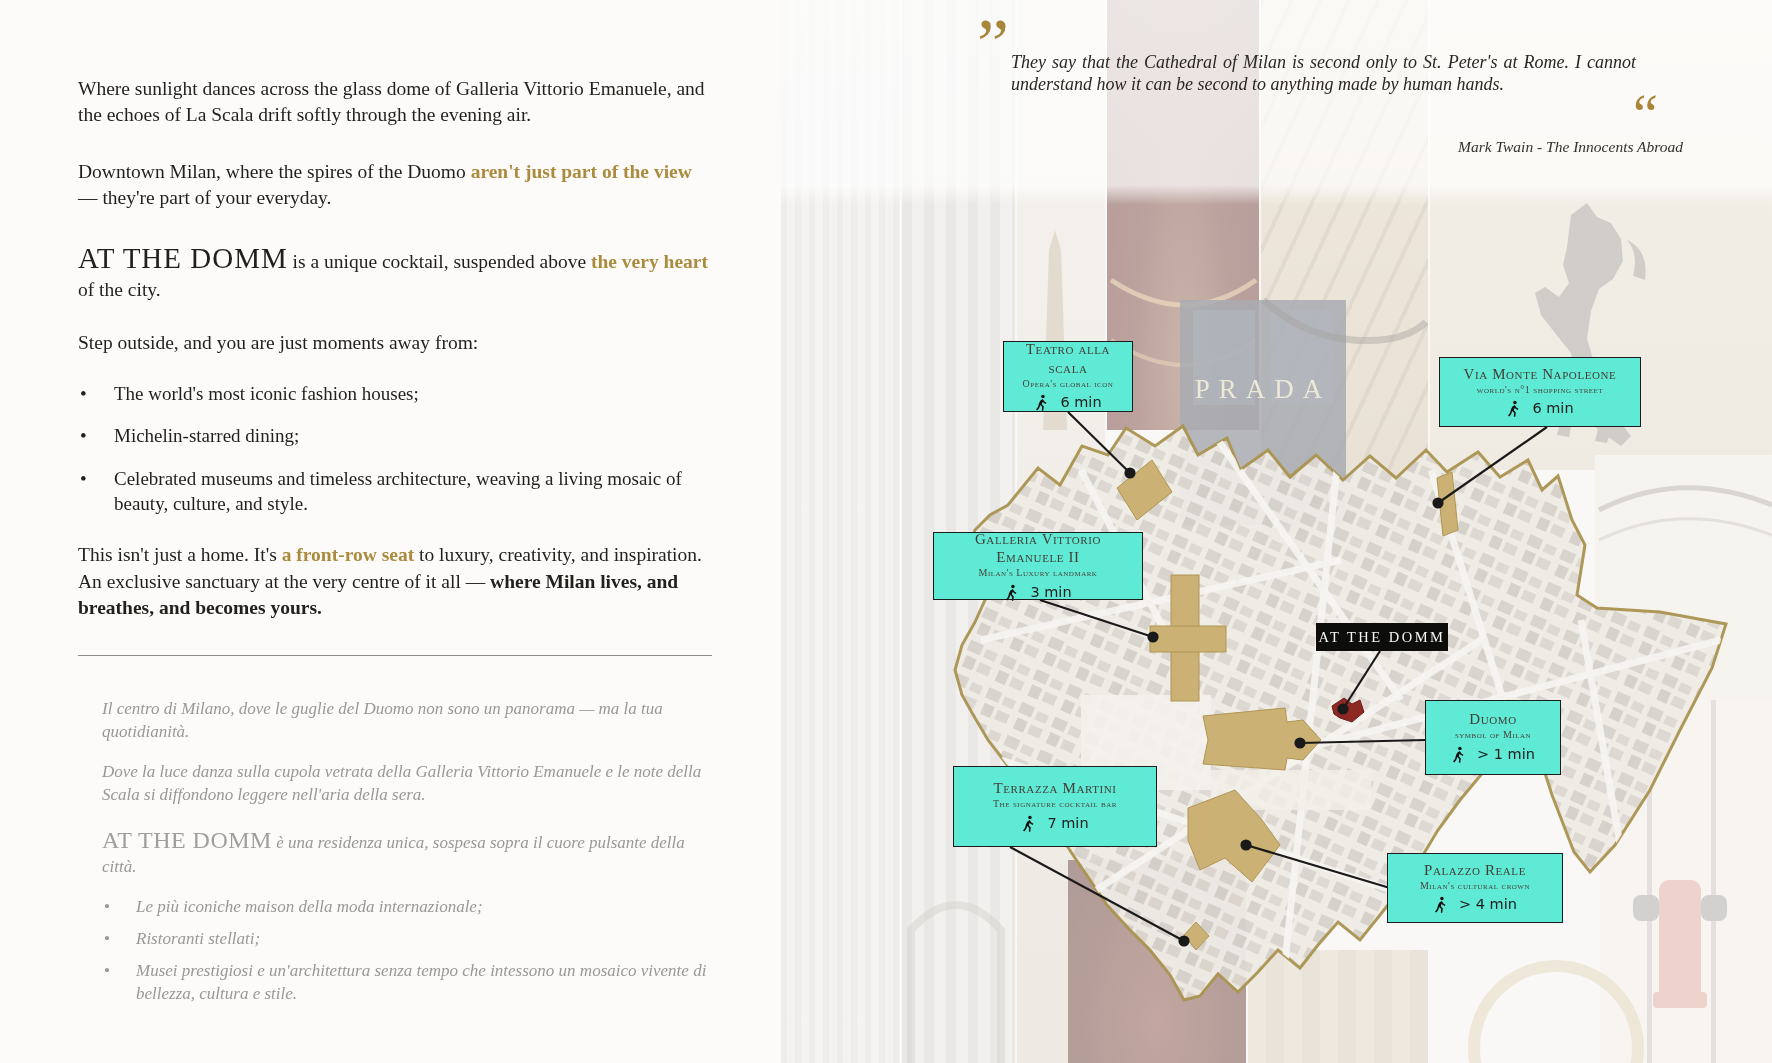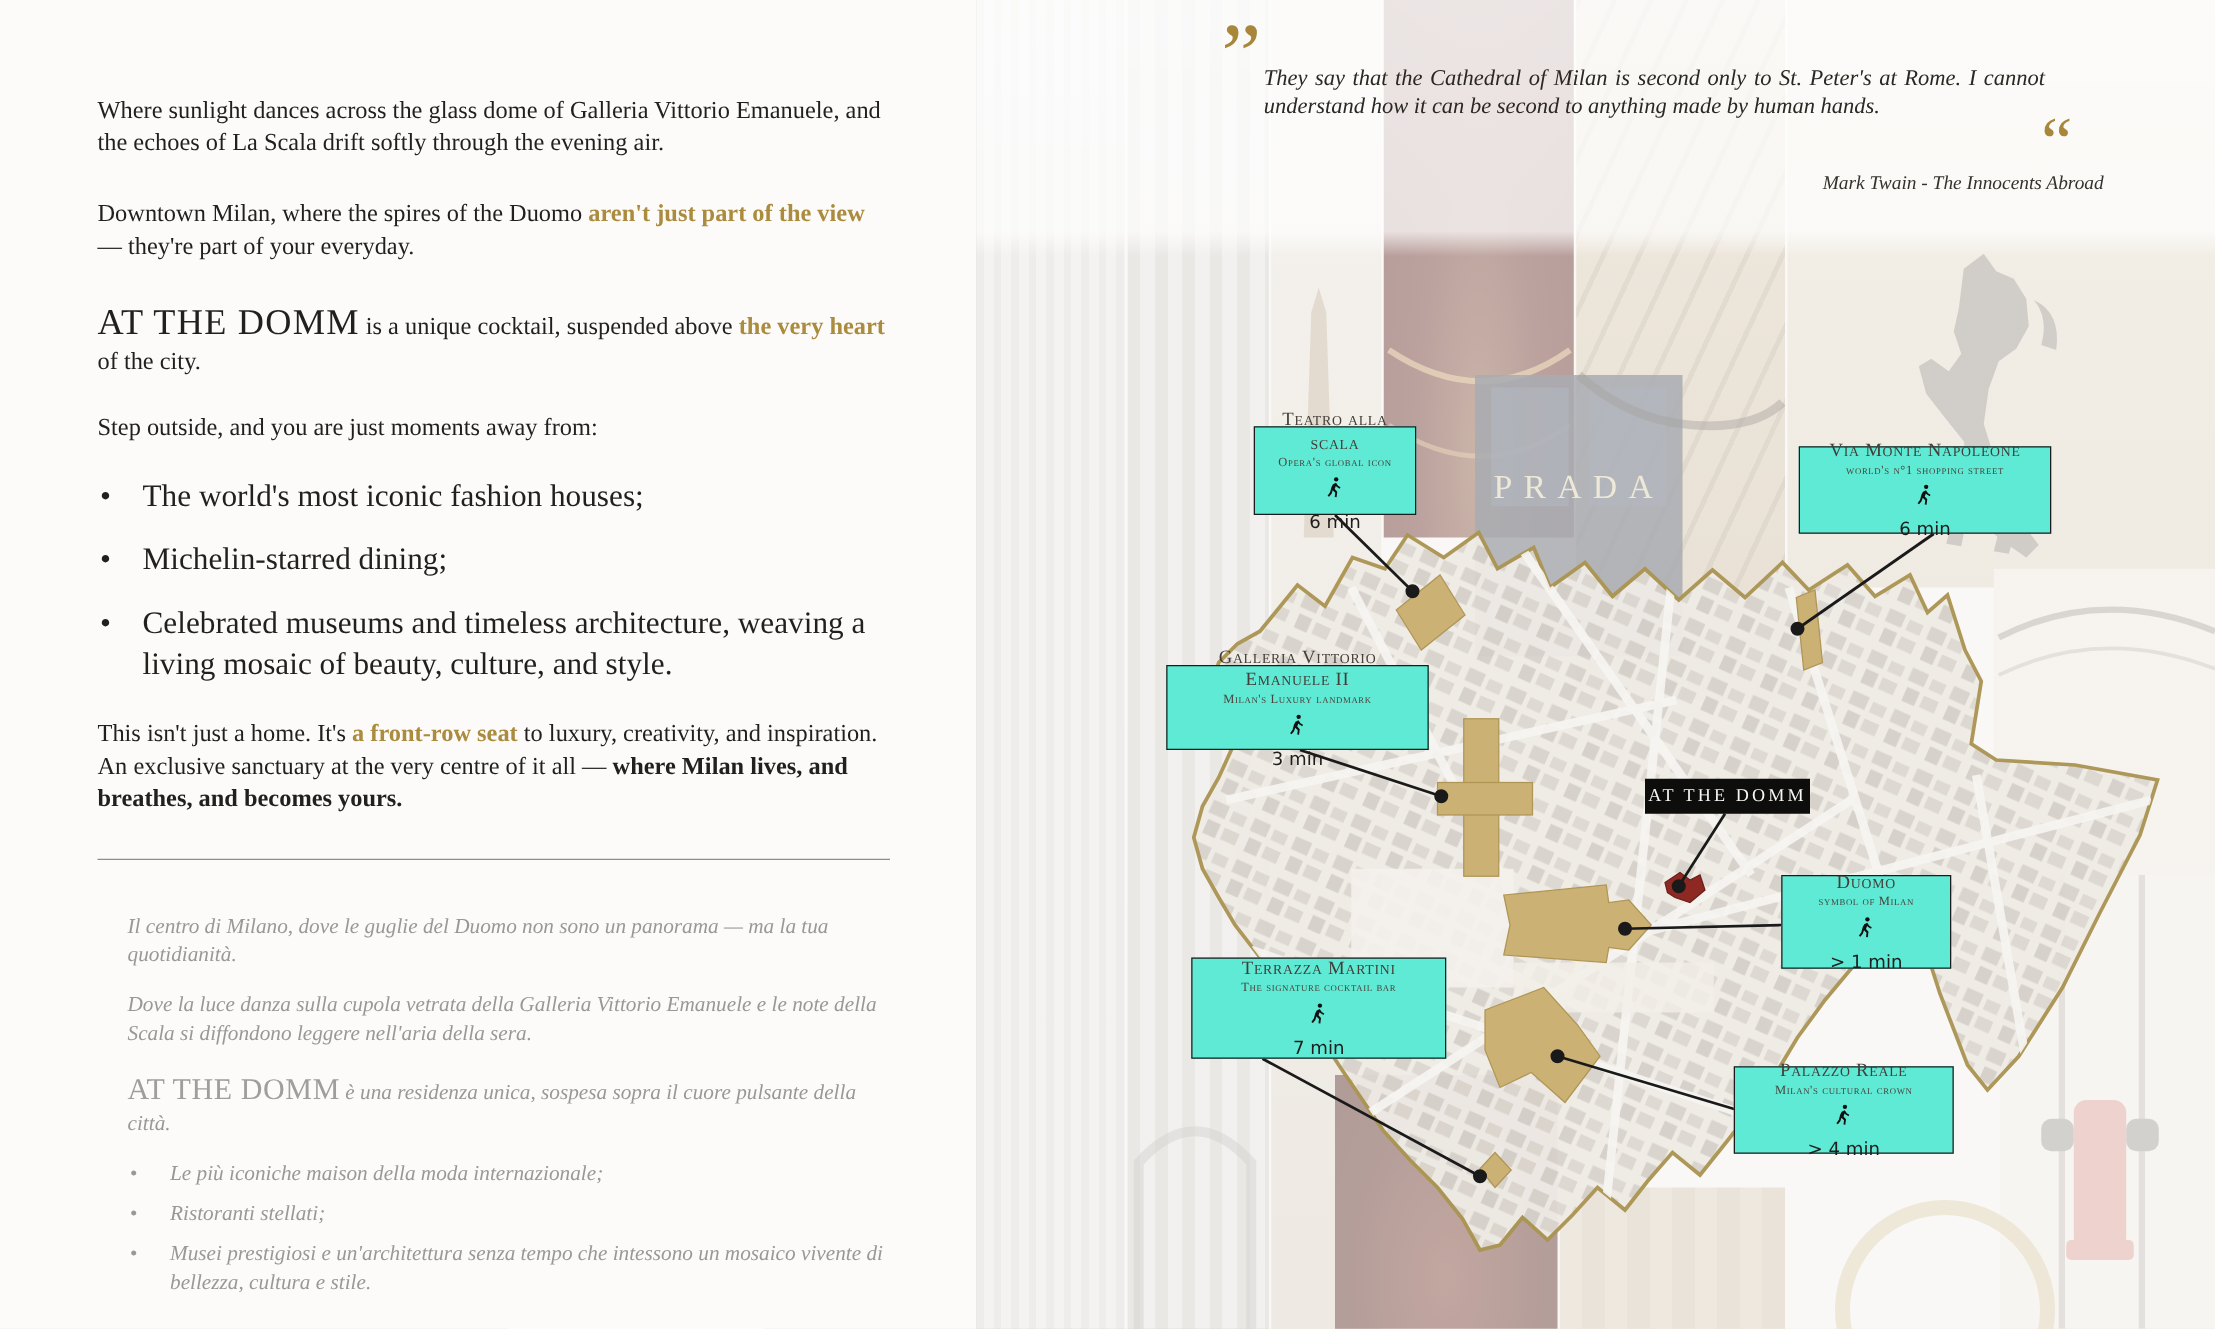--- a/index.html
+++ b/index.html
@@ -7,21 +7,21 @@
           font-family:"Liberation Serif", serif;color:#221f1c;}
   
   .left-page{position:absolute;left:0;top:0;width:781px;height:1063px;background:#fcfbf9;}
   .left-inner{position:absolute;left:78px;top:76px;width:634px;}
   .para{font-size:19.5px;line-height:1.34;margin:0 0 27px 0;}
   .para.tight{margin-bottom:24px;}
   .accent{color:#ab8b3e;font-weight:bold;}
   .brand{font-size:29px;letter-spacing:1px;}
   .bold{font-weight:bold;}
   ul.blist{list-style:none;margin:4px 0 26px 0;padding:0;}
-  ul.blist li{position:relative;padding-left:36px;font-size:25px;line-height:1.34;margin-bottom:17px;}
+  ul.blist li{position:relative;padding-left:36px;font-size:19px;line-height:1.34;margin-bottom:17px;}
   ul.blist li::before{content:"•";position:absolute;left:2px;top:0;}
   .divider{height:0;border-top:1.5px solid #8f8d8a;margin:34px 0 0 0;width:634px;}
   .italian{margin-top:42px;padding-left:24px;color:#9a9896;font-style:italic;font-size:17px;line-height:1.35;}
   .italian p{margin:0 0 17px 0;}
   .it-brand{font-style:normal;font-size:24px;letter-spacing:0.5px;color:#a09e9c;}
   ul.itlist{list-style:none;margin:2px 0 18px 0;padding:0;}
   ul.itlist li{position:relative;padding-left:34px;margin-bottom:9px;}
   ul.itlist li::before{content:"•";position:absolute;left:2px;top:0;font-style:normal;}
   
   .right-panel{position:absolute;left:781px;top:0;width:991px;height:1063px;background:#f3f0ec;}
@@ -37,21 +37,21 @@
   .qmark.open{left:196px;top:8px;font-size:72px;}
   .qmark.close{left:852px;top:86px;font-size:56px;}
   .attribution{position:absolute;left:600px;top:138px;width:302px;text-align:right;
      font-style:italic;font-size:15.5px;color:#35312c;}
   
   .map-label{position:absolute;background:#5eead4;border:1.6px solid #1c1c1c;
      display:flex;flex-direction:column;align-items:center;justify-content:center;
      text-align:center;padding:4px 6px;box-sizing:border-box;}
   .ml1{font-variant:small-caps;font-size:15px;letter-spacing:0.6px;color:#443e38;line-height:1.25;}
   .ml2{font-variant:small-caps;font-size:10px;letter-spacing:0.5px;color:#4a443d;line-height:1.25;}
-  .mtime{display:flex;align-items:center;gap:10px;margin-top:4px;flex-direction:column;}
+  .mtime{display:flex;gap:10px;margin-top:4px;}
   .mtime .t{font-family:"DejaVu Sans", sans-serif;font-size:14.5px;color:#1d1d1d;}
   .walk{width:16px;height:19px;}
   .domm-label{position:absolute;background:#0d0d0c;color:#f7f6f4;display:flex;align-items:center;
      justify-content:center;font-size:14.5px;letter-spacing:2.5px;font-variant:small-caps;}
 </style>
 </head>
 <body>
 
 <div class="canvas">
 

